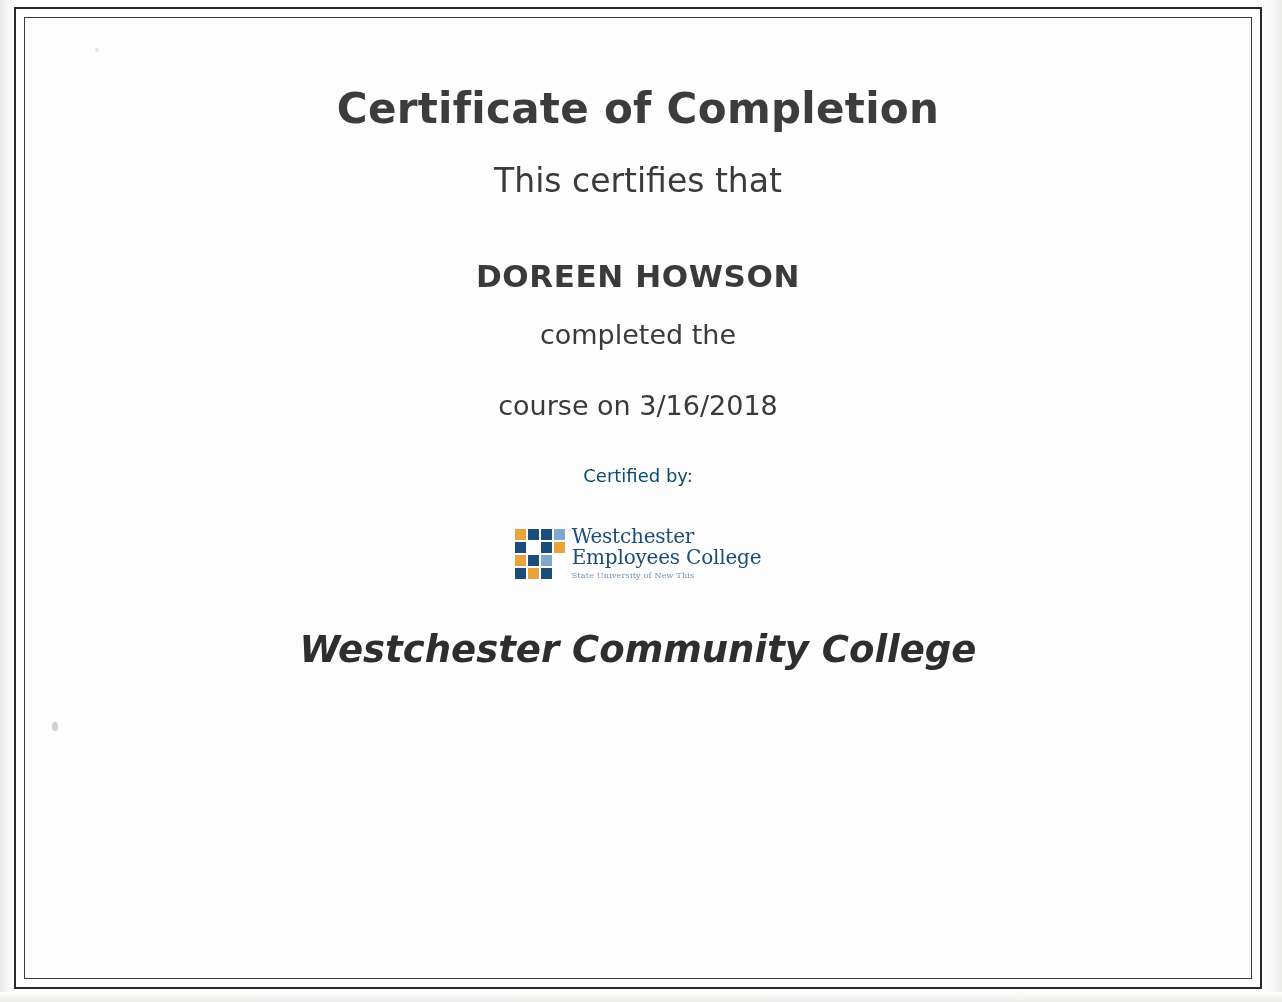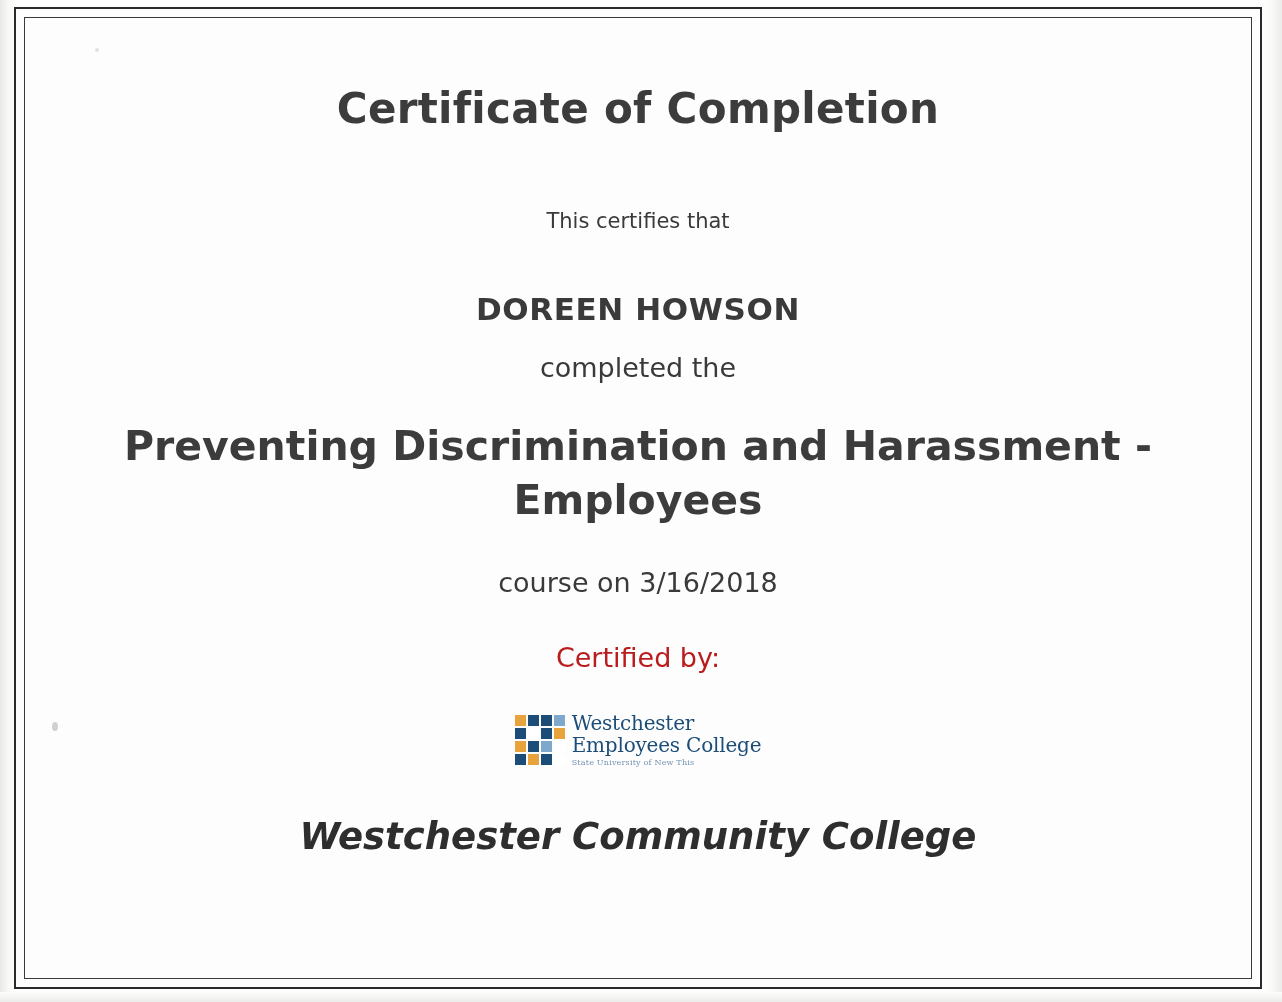--- a/index.html
+++ b/index.html
@@ -74,22 +74,22 @@
 
   .cert-title {
     margin-top: 58px;
     font-size: 42px;
     font-weight: bold;
     letter-spacing: 0.3px;
     color: #3c3c3c;
   }
 
   .line-certifies {
-    margin-top: 76px;
-    font-size: 21px;
+    margin-top: 28px;
+    font-size: 33px;
     color: #3a3a3a;
   }
 
   .recipient {
     margin-top: 58px;
     font-size: 31px;
     font-weight: bold;
     letter-spacing: 0.6px;
     color: #3a3a3a;
   }
@@ -110,34 +110,34 @@
   }
 
   .line-course-date {
     margin-top: 40px;
     font-size: 27px;
     color: #3a3a3a;
   }
 
   .line-certified-by {
     margin-top: 44px;
-    font-size: 27px;
-    color: #b91c1c;
+    font-size: 18px;
+    color: #0c4a6e;
   }
 
   
   .logo-wrap {
     margin-top: 40px;
     display: flex;
     justify-content: center;
     align-items: flex-start;
   }
   .logo {
     display: flex;
-    align-items: flex-start;
+    align-items: center;
     gap: 7px;
   }
   .logo-grid {
     display: grid;
     grid-template-columns: repeat(4, 11px);
     grid-template-rows: repeat(4, 11px);
     gap: 2px;
     margin-top: 2px;
   }
   .logo-grid span { display: block; width: 11px; height: 11px; }
@@ -197,21 +197,20 @@
   <div class="content">
 
     <div class="cert-title">Certificate of Completion</div>
 
     <div class="line-certifies">This certifies that</div>
 
     <div class="recipient">DOREEN HOWSON</div>
 
     <div class="line-completed">completed the</div>
 
-    <div class="course-title">Preventing Discrimination and Harassment - Employees</div>
 
     <div class="line-course-date">course on 3/16/2018</div>
 
     <div class="line-certified-by">Certified by:</div>
 
     <div class="logo-wrap">
       <div class="logo">
         <div class="logo-grid">
           <span style="background:#e8a33d"></span>
           <span style="background:#1b4d78"></span>

